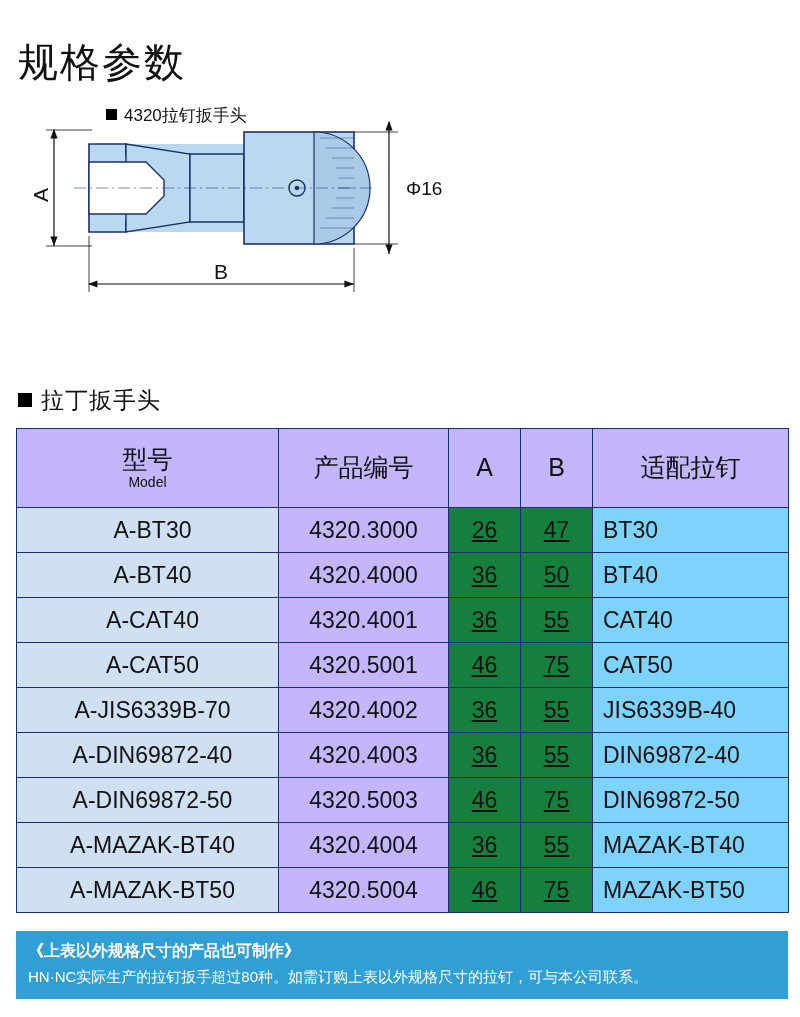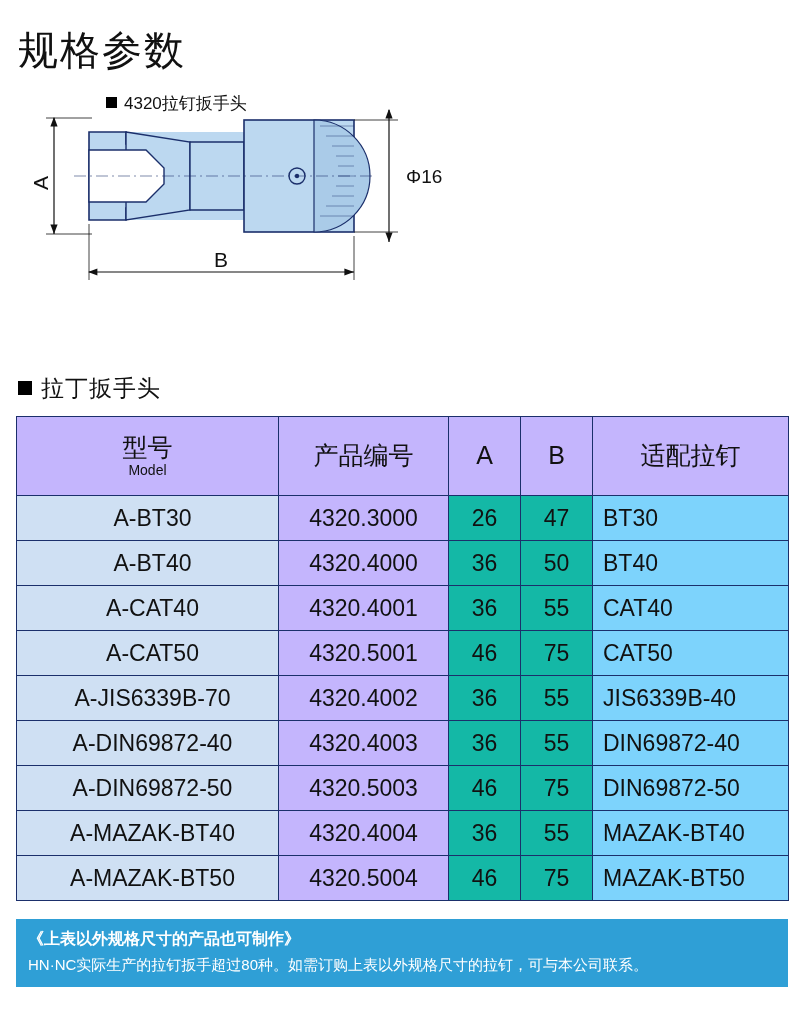--- a/index.html
+++ b/index.html
@@ -13,21 +13,21 @@
     font-family: "Liberation Sans", sans-serif;
     color: #1a1a1a;
     position: relative;
     overflow: hidden;
   }
   .page {
     position: relative;
     width: 800px;
     height: 995px;
     box-sizing: border-box;
-    padding: 0 14px;
+    padding: 12px 14px;
   }
   .page-title {
     font-size: 40px;
     font-weight: 400;
     color: #111;
     letter-spacing: 2px;
     padding-top: 28px;
     padding-left: 4px;
     margin: 0 0 10px 0;
     line-height: 1.1;
@@ -109,21 +109,22 @@
   }
   tbody tr td.c-model {
     background: #cfe0f3;
     text-align: center;
     padding-left: 10px;
   }
   tbody tr td.c-pn {
     background: #c4b5fd;
   }
   tbody tr td.c-a, tbody tr td.c-b {
-    background: #14b8a6;
+    background: #15803d;
+    text-decoration: underline;
   }
   tbody tr td.c-fit {
     background: #7dd3fc;
     text-align: left;
     padding-left: 10px;
   }
 
   
   .note {
     margin: 18px 0 0 2px;

